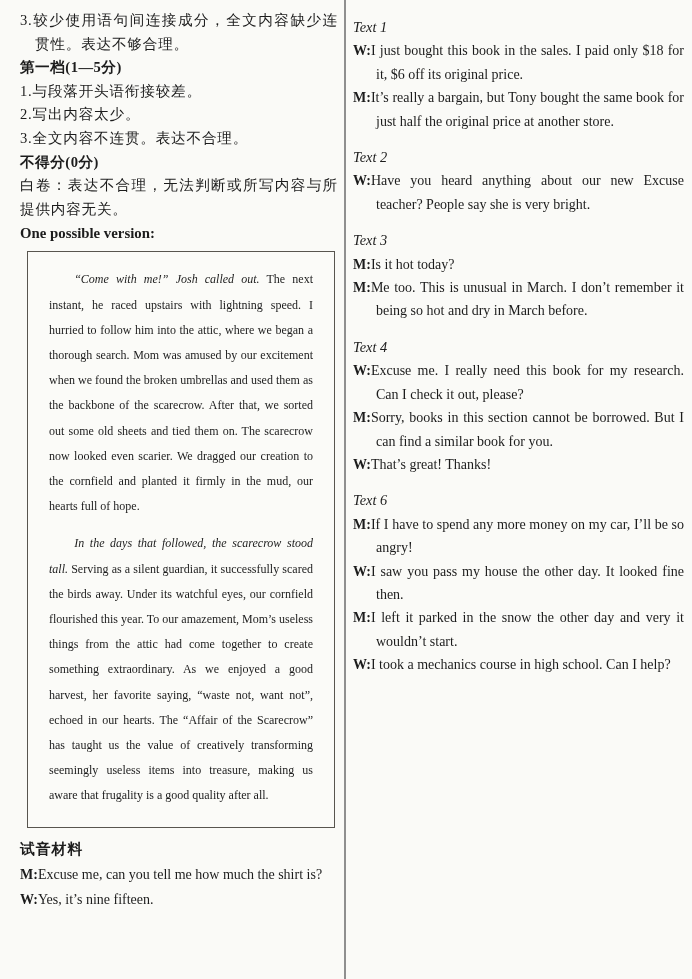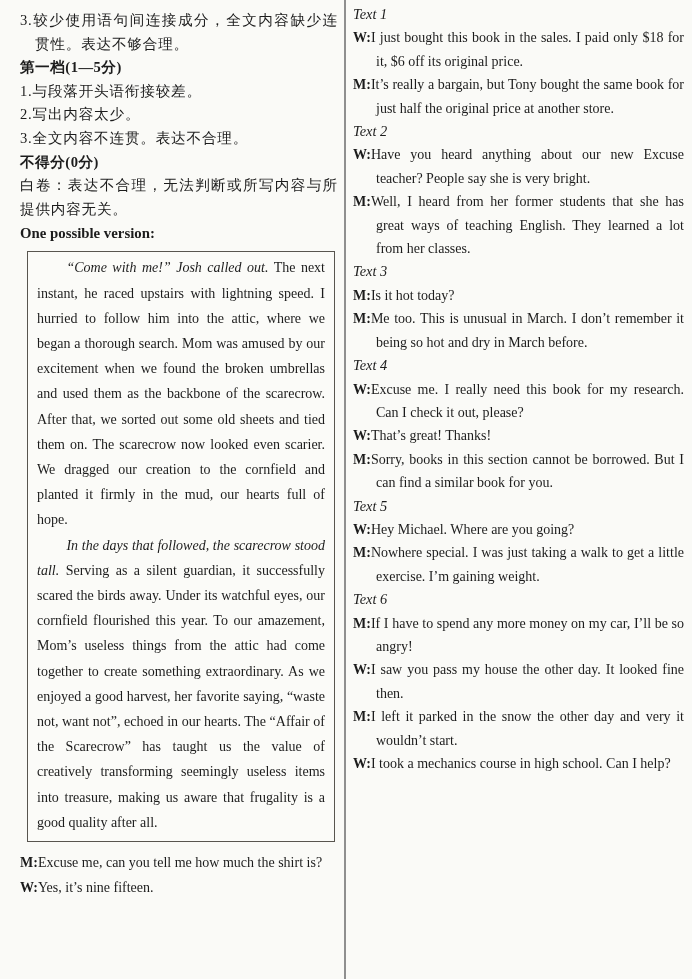--- a/index.html
+++ b/index.html
@@ -52,22 +52,22 @@
   }
 
   
   .essay-box {
     border: 1px solid #58554f;
     margin: 6px 3px 8px 7px;
     padding: 3px 9px 6px 9px;
     background: #fbfbf8;
   }
   .essay-para {
-    margin: 0;
-    font-size: 14px;
+    margin: 12px;
+    font-size: 12px;
     line-height: 25.2px;
     text-align: justify;
     text-indent: 2.1em;
   }
   .essay-para .lead { font-style: italic; }
 
   
   .cn-heading {
     font-weight: bold;
     font-size: 14.8px;
@@ -83,20 +83,21 @@
     text-indent: -23px;
   }
   .col-left .turn { line-height: 25.2px; }
   .col-right .turn { line-height: 23.4px; }
   .speaker { font-weight: bold; font-style: normal; }
 
   .text-title {
     font-style: italic;
     font-size: 14.4px;
     line-height: 23.4px;
+    margin-top: 13px;
   }
 </style>
 </head>
 <body>
 
 <div class="page">
 
   <div class="col-left">
 
     <div>
@@ -119,20 +120,21 @@
     <div class="version-label">One possible version:</div>
 
     <div class="essay-box">
 
         <p class="essay-para"><i class="lead">“Come with me!” Josh called out.</i><span> The next instant, he raced upstairs with lightning speed. I hurried to follow him into the attic, where we began a thorough search. Mom was amused by our excitement when we found the broken umbrellas and used them as the backbone of the scarecrow. After that, we sorted out some old sheets and tied them on. The scarecrow now looked even scarier. We dragged our creation to the cornfield and planted it firmly in the mud, our hearts full of hope.</span></p>
 
         <p class="essay-para"><i class="lead">In the days that followed, the scarecrow stood tall.</i><span> Serving as a silent guardian, it successfully scared the birds away. Under its watchful eyes, our cornfield flourished this year. To our amazement, Mom’s useless things from the attic had come together to create something extraordinary. As we enjoyed a good harvest, her favorite saying, “waste not, want not”, echoed in our hearts. The “Affair of the Scarecrow” has taught us the value of creatively transforming seemingly useless items into treasure, making us aware that frugality is a good quality after all.</span></p>
       </div>
 
 
+    <div class="cn-heading">试音材料</div>
 
     <div>
 
         <div class="turn"><b class="speaker">M:</b><span class="turn-text">Excuse me, can you tell me how much the shirt is?</span></div>
 
         <div class="turn"><b class="speaker">W:</b><span class="turn-text">Yes, it’s nine fifteen.</span></div>
       </div>
 
   </div>
 
@@ -149,56 +151,46 @@
             <div class="turn"><b class="speaker">M:</b><span class="turn-text">It’s really a bargain, but Tony bought the same book for just half the original price at another store.</span></div>
           </div>
       </section>
 
       <section class="text-section">
         <div class="text-title">Text 2</div>
         <div>
 
             <div class="turn"><b class="speaker">W:</b><span class="turn-text">Have you heard anything about our new Excuse teacher? People say she is very bright.</span></div>
 
-            <div class="turn"><b class="speaker">M:</b><span class="turn-text">Well, I heard from her former students that she has great ways of teaching English. They learned a lot from her classes.</span></div>
           </div>
       </section>
 
       <section class="text-section">
         <div class="text-title">Text 3</div>
         <div>
 
             <div class="turn"><b class="speaker">M:</b><span class="turn-text">Is it hot today?</span></div>
 
 
             <div class="turn"><b class="speaker">M:</b><span class="turn-text">Me too. This is unusual in March. I don’t remember it being so hot and dry in March before.</span></div>
           </div>
       </section>
 
       <section class="text-section">
         <div class="text-title">Text 4</div>
         <div>
 
             <div class="turn"><b class="speaker">W:</b><span class="turn-text">Excuse me. I really need this book for my research. Can I check it out, please?</span></div>
 
+            <div class="turn"><b class="speaker">M:</b><span class="turn-text">Sorry, books in this section cannot be borrowed. But I can find a similar book for you.</span></div>
+
             <div class="turn"><b class="speaker">W:</b><span class="turn-text">That’s great! Thanks!</span></div>
-
-            <div class="turn"><b class="speaker">M:</b><span class="turn-text">Sorry, books in this section cannot be borrowed. But I can find a similar book for you.</span></div>
-          </div>
-      </section>
-
-      <section class="text-section">
-        <div class="text-title">Text 5</div>
-        <div>
-
-            <div class="turn"><b class="speaker">W:</b><span class="turn-text">Hey Michael. Where are you going?</span></div>
-
-            <div class="turn"><b class="speaker">M:</b><span class="turn-text">Nowhere special. I was just taking a walk to get a little exercise. I’m gaining weight.</span></div>
-          </div>
-      </section>
+          </div>
+      </section>
+
 
       <section class="text-section">
         <div class="text-title">Text 6</div>
         <div>
 
             <div class="turn"><b class="speaker">M:</b><span class="turn-text">If I have to spend any more money on my car, I’ll be so angry!</span></div>
 
             <div class="turn"><b class="speaker">W:</b><span class="turn-text">I saw you pass my house the other day. It looked fine then.</span></div>
 
             <div class="turn"><b class="speaker">M:</b><span class="turn-text">I left it parked in the snow the other day and very it wouldn’t start.</span></div>

